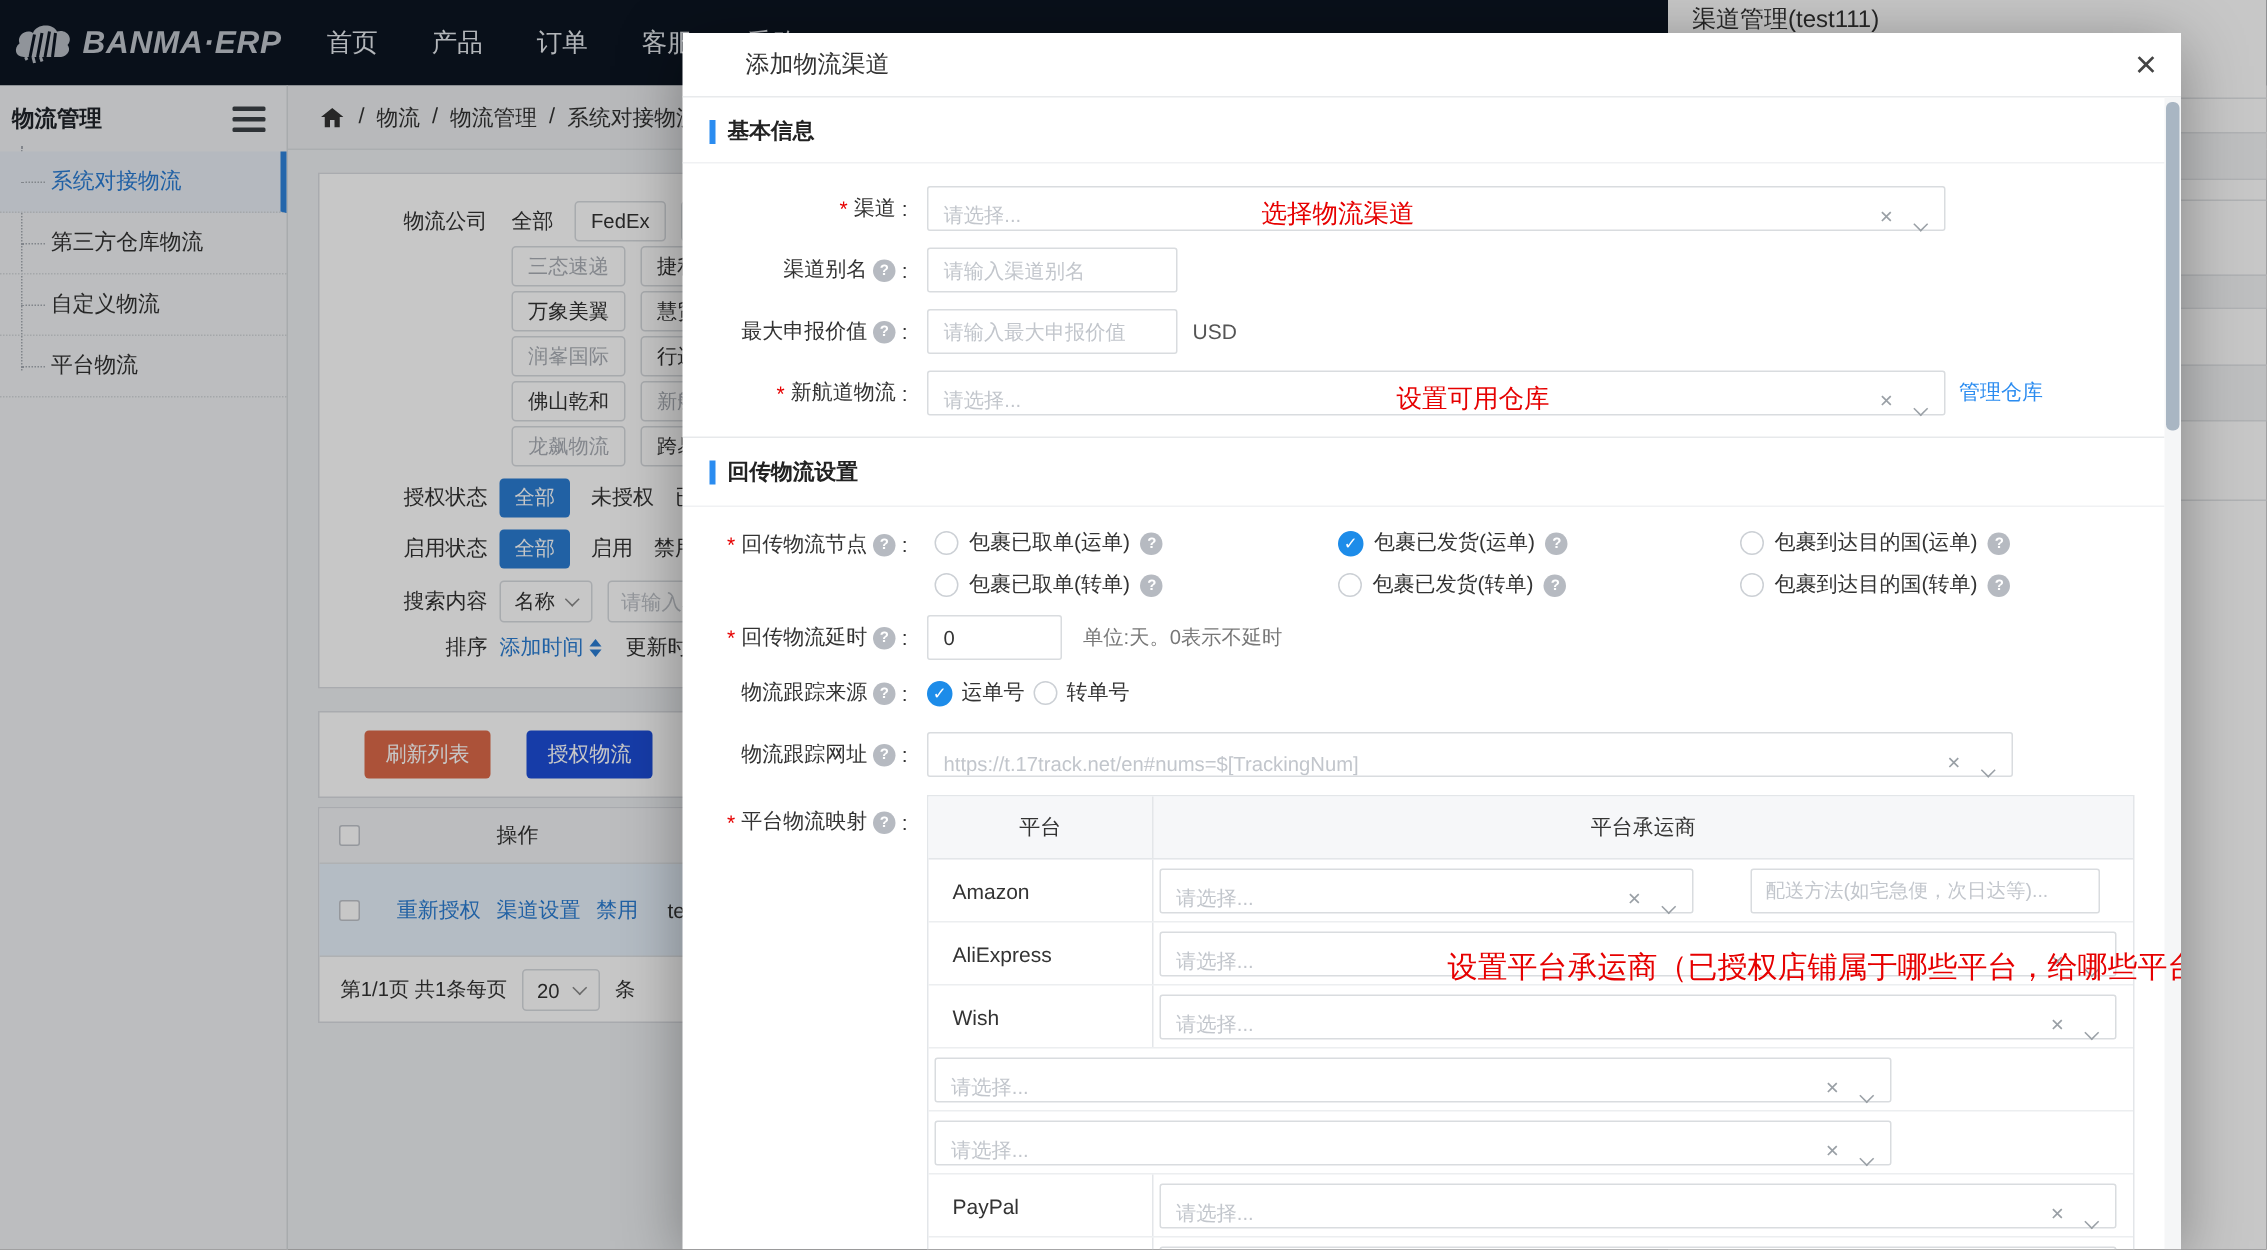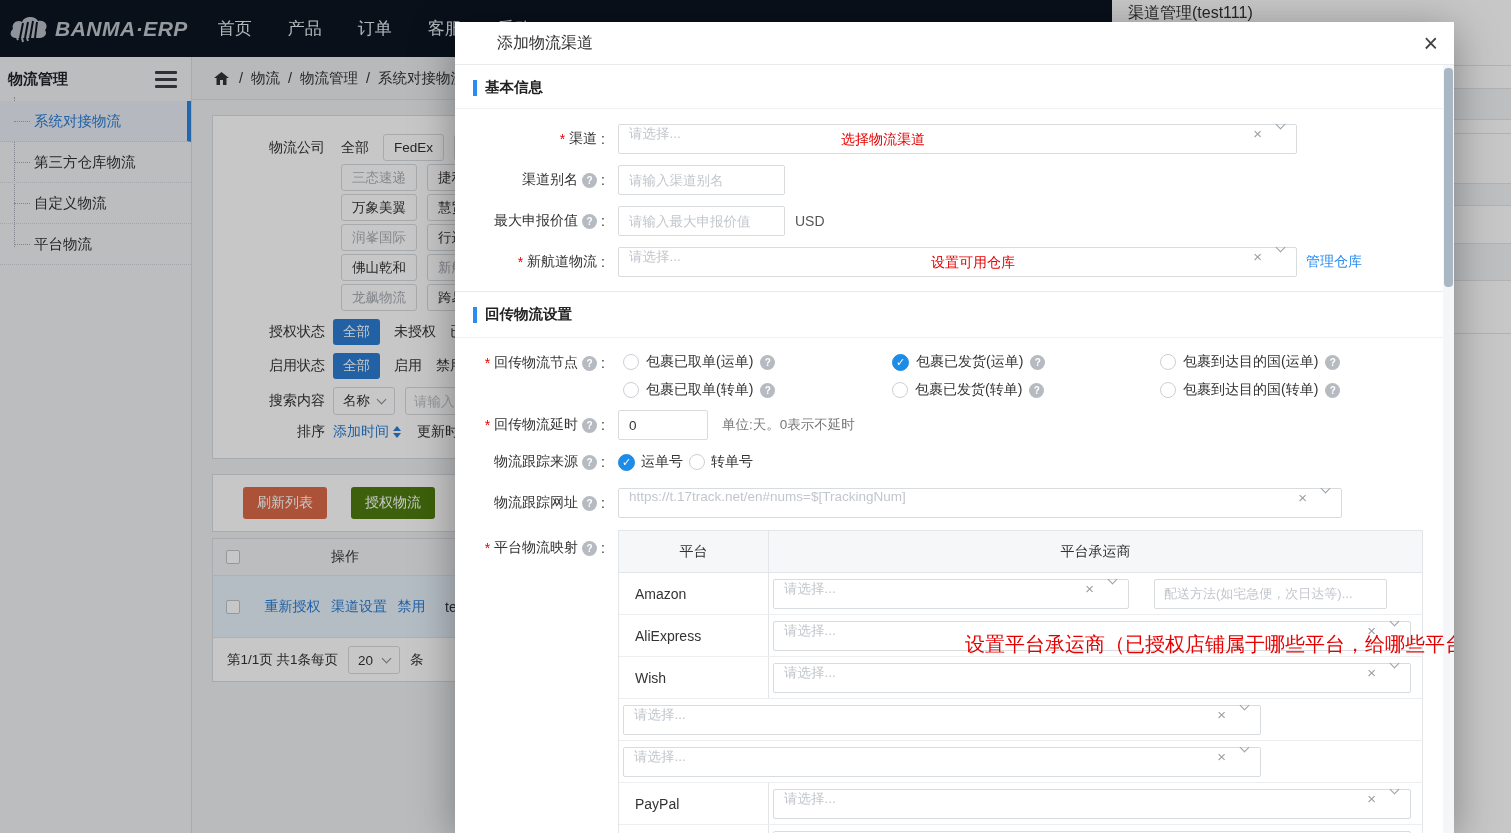--- a/index.html
+++ b/index.html
@@ -49,21 +49,21 @@
 .searchinput::placeholder{color:#bfc3c9}
 .sortlink{color:#2b7dd2;font-size:14px;display:flex;align-items:center;cursor:pointer}
 .sortarrows{display:inline-flex;flex-direction:column;margin-left:4px;gap:2px}
 .tri-up{width:0;height:0;border-left:4px solid transparent;border-right:4px solid transparent;border-bottom:5px solid #2b7dd2}
 .tri-down{width:0;height:0;border-left:4px solid transparent;border-right:4px solid transparent;border-top:5px solid #2b7dd2}
 .sortplain{margin-left:16px;color:#333;font-size:14px;cursor:pointer;white-space:nowrap}
 
 #toolbarPanel{left:212px;top:474px;width:1221px;height:58px;display:flex;align-items:center;padding-left:30px;gap:24px}
 .btn{height:32px;padding:0 14px;border-radius:3px;color:#fff;font-size:14px;border:none;cursor:pointer;white-space:nowrap}
 .btn.orange{background:#dd6a49}
-.btn.blue{background:#4d7c0f}
+.btn.blue{background:#1d4ed8}
 
 #tablePanel{left:212px;top:538px;width:1221px;height:144px}
 .thead{height:37px;background:#f1f3f5;border-bottom:1px solid #e0e3e6;display:flex;align-items:center}
 .th-check{width:40px;display:flex;justify-content:center}
 .cb{width:14px;height:14px;border:1px solid #bfc3c9;border-radius:2px;background:#fff;cursor:pointer}
 .th-op{width:184px;text-align:center;font-size:14px;color:#333}
 .trow{height:62px;background:#e7f1fb;display:flex;align-items:center;border-bottom:1px solid #e0e3e6}
 .row-links{width:184px;text-align:center;white-space:nowrap}
 .tbl-link{color:#2b7dd2;font-size:14px;margin:0 3px;cursor:pointer}
 .row-name{font-size:14px;color:#333;margin-left:8px;white-space:nowrap}
@@ -88,46 +88,46 @@
 .sec-bar{width:4px;height:16px;background:#2b8cf0}
 .sec-text{font-weight:bold;font-size:14.5px;color:#222}
 .mline{position:absolute;left:0;width:988px;height:1px;background:#f0f1f3}
 .mline.strong{background:#e7e9eb}
 .frow{position:absolute;left:0;width:988px;display:flex;align-items:center}
 .frow.topalign{align-items:flex-start}
 .flabel{flex:0 0 150px;text-align:right;font-size:14px;color:#333;display:flex;justify-content:flex-end;align-items:center;gap:4px;white-space:nowrap}
 .star{color:#e60000}
 .help{width:15px;height:15px;border-radius:50%;background:#b6bac1;color:#fff;font-size:10px;font-weight:bold;display:inline-flex;align-items:center;justify-content:center;cursor:pointer;flex:0 0 15px}
 .mctrl{margin-left:13px;display:flex;align-items:center;position:relative}
-.msel{height:30px;border:1px solid #d9dcdf;border-radius:2px;display:flex;align-items:flex-start;padding:0 10px;background:#fff;cursor:pointer;position:relative}
+.msel{height:30px;border:1px solid #d9dcdf;border-radius:2px;display:flex;align-items:flex-end;padding:0 10px;background:#fff;cursor:pointer;position:relative}
 .msel .ph{color:#c2c6cc;font-size:13.5px;flex:1;white-space:nowrap;overflow:hidden}
 .clear-x{color:#9aa0a6;font-size:15px;margin-left:10px;cursor:pointer}
 .chev{width:7px;height:7px;border-right:1.4px solid #9aa0a6;border-bottom:1.4px solid #9aa0a6;transform:rotate(45deg);margin:-4px 2px 0 15px;cursor:pointer}
 .w679{width:679px}.w724{width:724px}.w356{width:356px}.w638{width:638px}
 .minput{height:30px;border:1px solid #d9dcdf;border-radius:2px;padding:0 10px;font-size:13.5px;color:#333;width:167px}
 .minput::placeholder{color:#c2c6cc}
 .minput.w90{width:90px}
 .suffix{margin-left:10px;color:#555;font-size:14px}
 .hint{margin-left:14px;color:#777;font-size:13.5px}
 .mlink{color:#2b8cf0;font-size:14px;margin-left:9px;cursor:pointer;white-space:nowrap}
-.ann{position:absolute;color:#e60000;font-size:14px;white-space:nowrap;pointer-events:none;z-index:5}
+.ann{position:absolute;color:#e60000;font-size:17px;white-space:nowrap;pointer-events:none;z-index:5}
 .radio{width:16px;height:16px;border:1px solid #ccd0d5;border-radius:50%;background:#fff;cursor:pointer;flex:0 0 16px}
 .radio.on{width:17px;height:17px;flex:0 0 17px;background:#1d8ce9;border-color:#1d8ce9;color:#fff;display:flex;align-items:center;justify-content:center;font-size:11px;font-weight:bold}
 .node-grid{margin-left:13px;display:grid;grid-template-columns:269px 268px auto;row-gap:6px}
 .node{display:flex;align-items:center;gap:7px;padding-left:5px;font-size:14px;color:#333;height:22px}
 .src{display:flex;align-items:center;gap:6px;margin-left:13px;font-size:14px;color:#333}
 .maptable{position:absolute;left:163px;top:508px;width:805px;border:1px solid #e3e6e9;background:#fff}
 .mt-head{display:flex;height:42px;background:#f6f7f9;border-bottom:1px solid #e3e6e9;font-size:14px;color:#333}
 .mt-row{display:flex;height:42px;border-bottom:1px solid #eceef0}
 .mt-c1{flex:0 0 150px;border-right:1px solid #e3e6e9;display:flex;align-items:center}
 .mt-c1.center{justify-content:center}
 .mt-c2{flex:1;display:flex;align-items:center;justify-content:center}
 .mt-ctrl{flex:1;display:flex;align-items:center;padding-left:4px}
 .pname{padding-left:16px;font-size:14px;color:#333}
-.shipinput{height:30px;border:1px solid #d9dcdf;border-radius:2px;padding:0 9px;font-size:13px;color:#333;width:233px;margin-left:25px}
+.shipinput{height:30px;border:1px solid #d9dcdf;border-radius:2px;padding:0 9px;font-size:13px;color:#333;width:233px;margin-left:38px}
 .shipinput::placeholder{color:#c2c6cc}
 .mtrack{position:absolute;right:0;top:43px;bottom:0;width:11px;background:#f5f6f7}
 .mthumb{position:absolute;right:1px;top:46px;width:9px;height:219px;background:#a9b6c3;border-radius:4px;cursor:pointer}
 </style>
 </head>
 <body>
 
 <div class="page">
 
   <div class="navbar">

